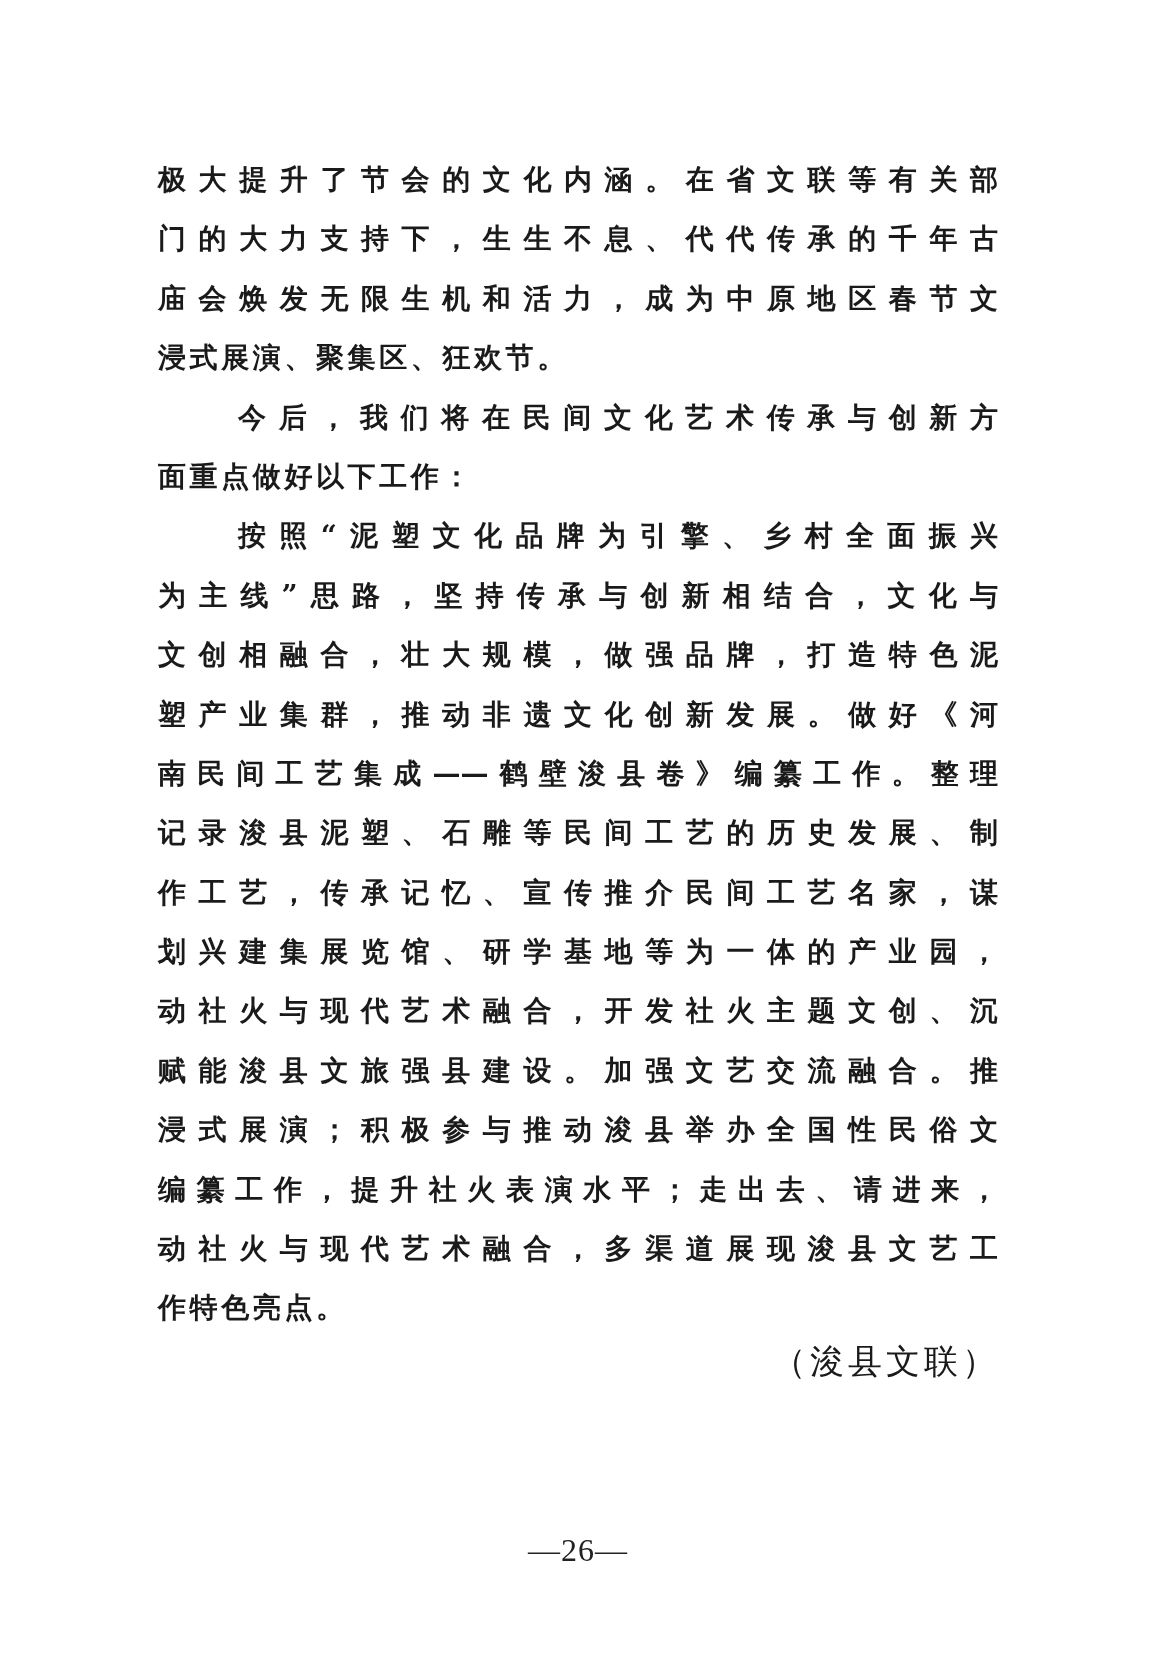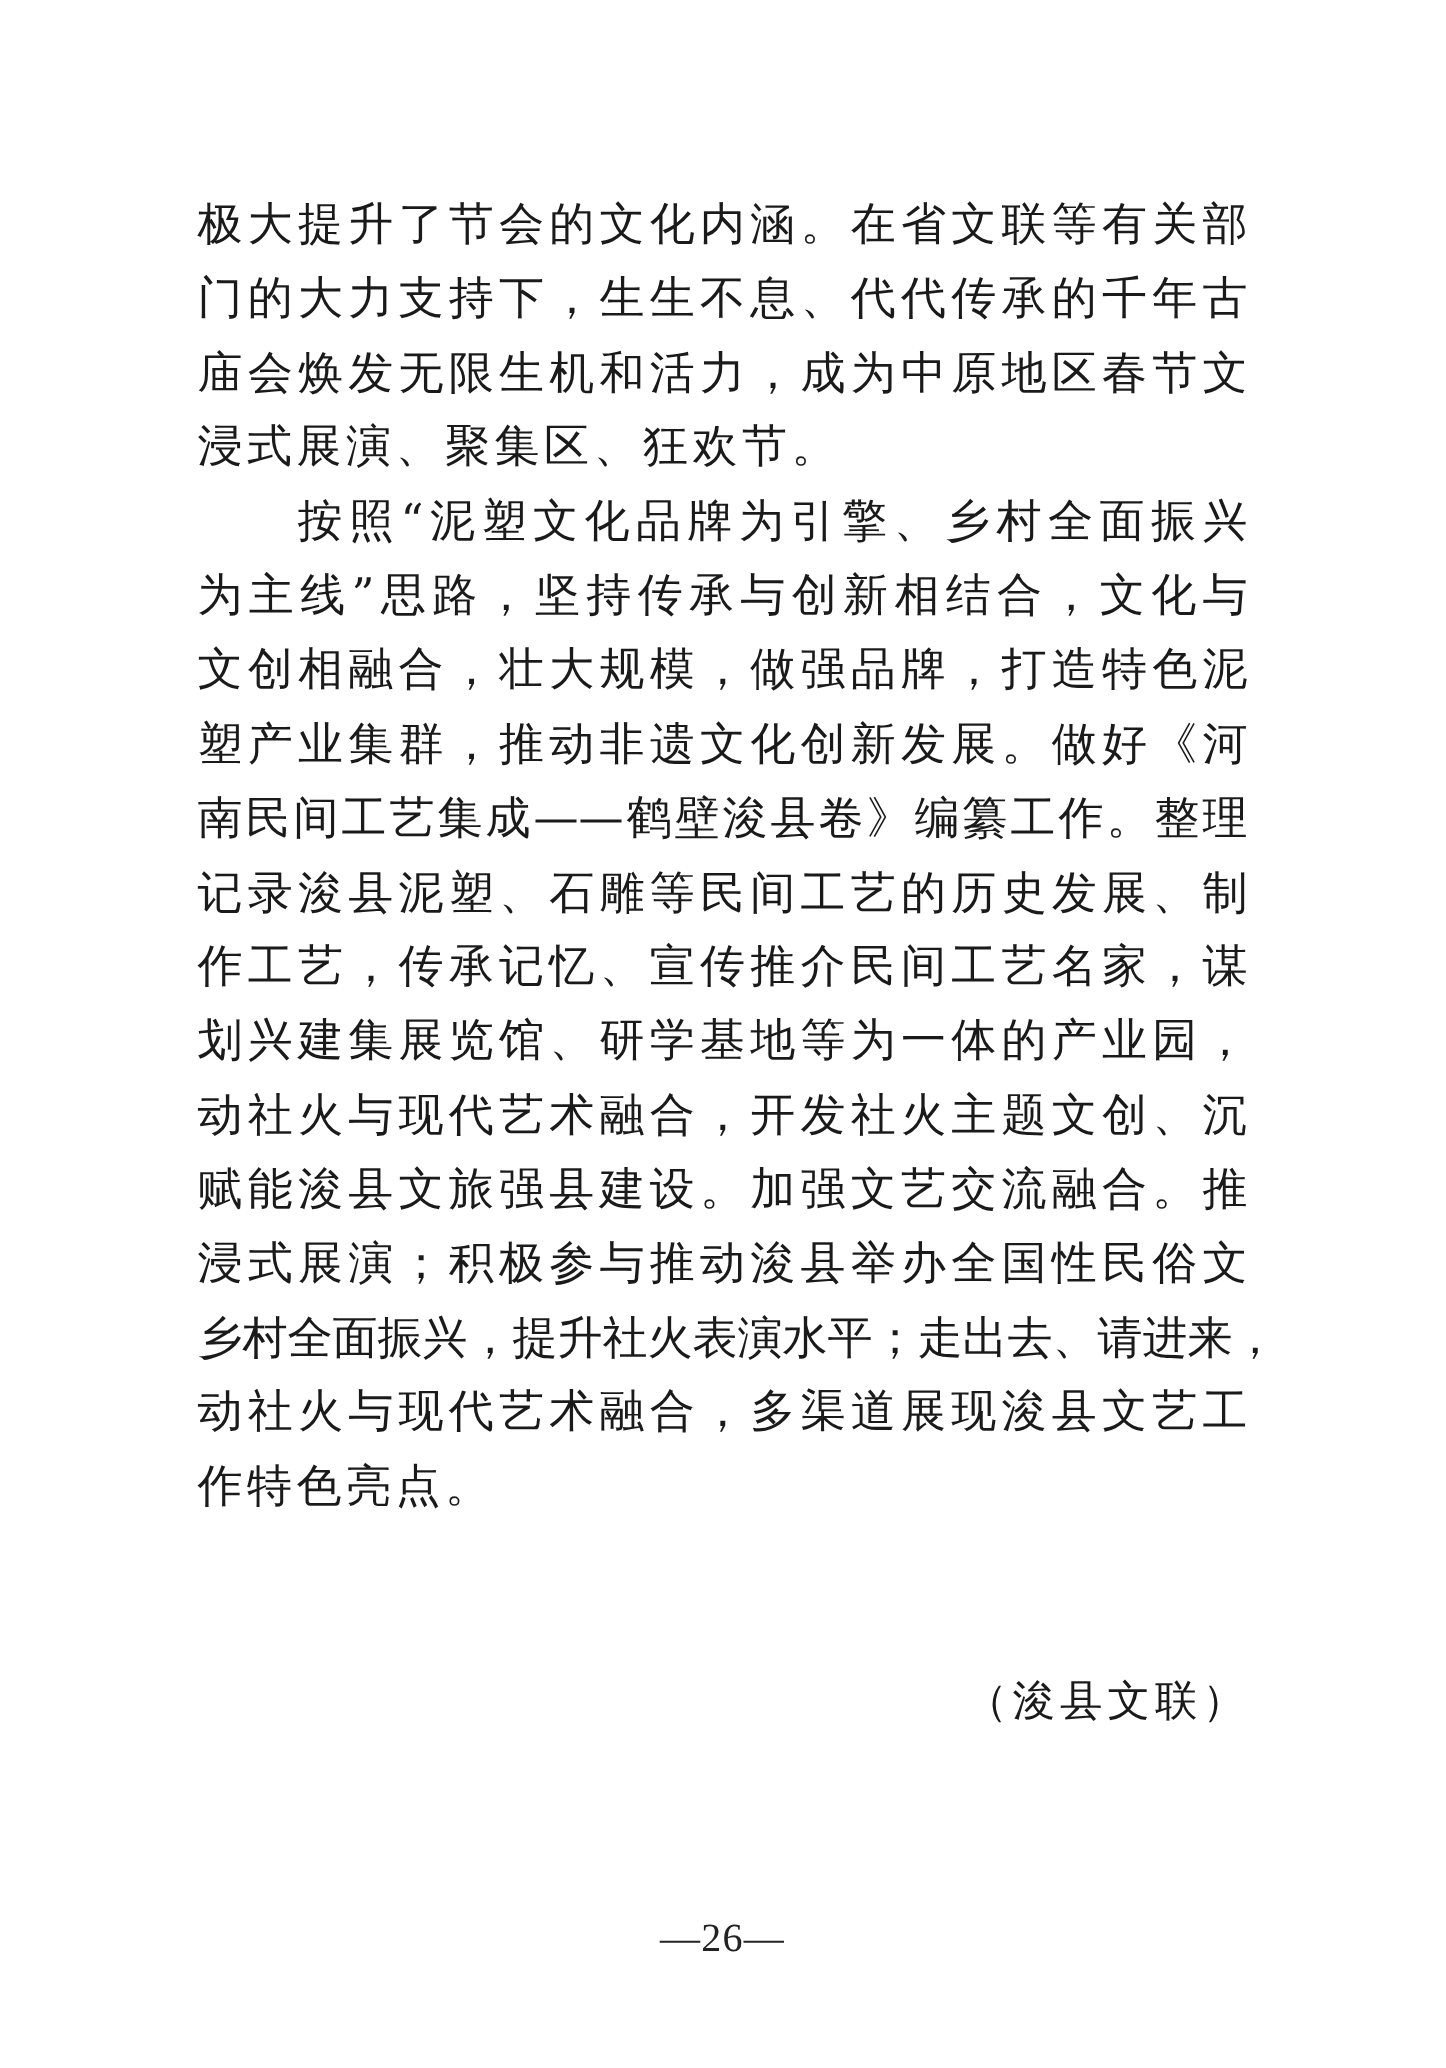--- a/index.html
+++ b/index.html
@@ -25,26 +25,27 @@
     .body-text {
       position: absolute;
       left: 158px;
       top: 150px;
       width: 840px;
     }
     .line {
       display: block;
       height: 59.4px;
       line-height: 59.4px;
-      font-size: 36px;
+      font-size: 28px;
       white-space: nowrap;
       text-align: justify;
       text-align-last: justify;
       text-justify: inter-character;
       letter-spacing: 0;
+      font-weight: bold;
     }
     .line.last {
       text-align-last: left;
       letter-spacing: 3.6px;
     }
     .line.indent {
       padding-left: 80px;
     }
     .signature {
       position: absolute;
@@ -76,34 +77,38 @@
 <div class="page">
   <div class="body-text">
 
     <div class="paragraph">
       <span class="line">极大提升了节会的文化内涵。在省文联等有关部</span>
       <span class="line">门的大力支持下，生生不息、代代传承的千年古</span>
       <span class="line">庙会焕发无限生机和活力，成为中原地区春节文</span>
       <span class="line last">浸式展演、聚集区、狂欢节。</span>
     </div>
 
+    <div class="paragraph">
+      <span class="line indent">今后，我们将在民间文化艺术传承与创新方</span>
+      <span class="line last">面重点做好以下工作：</span>
+    </div>
 
     <div class="paragraph">
       <span class="line indent">按照“泥塑文化品牌为引擎、乡村全面振兴</span>
       <span class="line">为主线”思路，坚持传承与创新相结合，文化与</span>
       <span class="line">文创相融合，壮大规模，做强品牌，打造特色泥</span>
       <span class="line">塑产业集群，推动非遗文化创新发展。做好《河</span>
       <span class="line">南民间工艺集成——鹤壁浚县卷》编纂工作。整理</span>
       <span class="line">记录浚县泥塑、石雕等民间工艺的历史发展、制</span>
       <span class="line">作工艺，传承记忆、宣传推介民间工艺名家，谋</span>
       <span class="line">划兴建集展览馆、研学基地等为一体的产业园，</span>
       <span class="line">动社火与现代艺术融合，开发社火主题文创、沉</span>
       <span class="line">赋能浚县文旅强县建设。加强文艺交流融合。推</span>
       <span class="line">浸式展演；积极参与推动浚县举办全国性民俗文</span>
-      <span class="line">乡村全面振兴，提升社火表演水平；走出去、请进来，</span>
+      <span class="line">编纂工作，提升社火表演水平；走出去、请进来，</span>
       <span class="line">动社火与现代艺术融合，多渠道展现浚县文艺工</span>
       <span class="line last">作特色亮点。</span>
     </div>
   </div>
 
   <div class="signature">（浚县文联）</div>
 
   <div class="page-number">—26—</div>
 </div>
 

